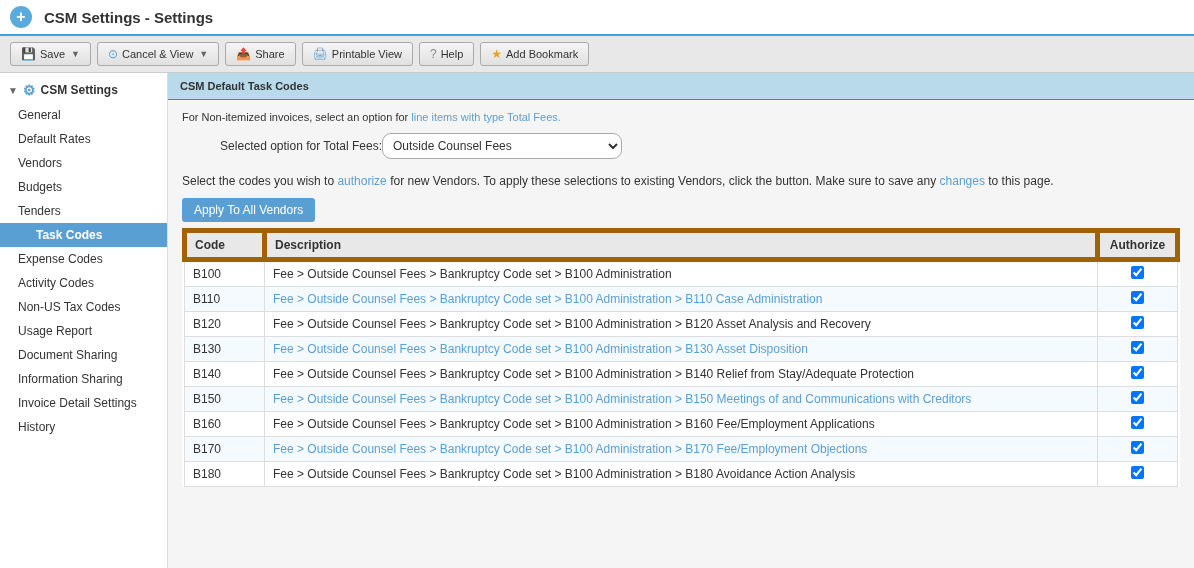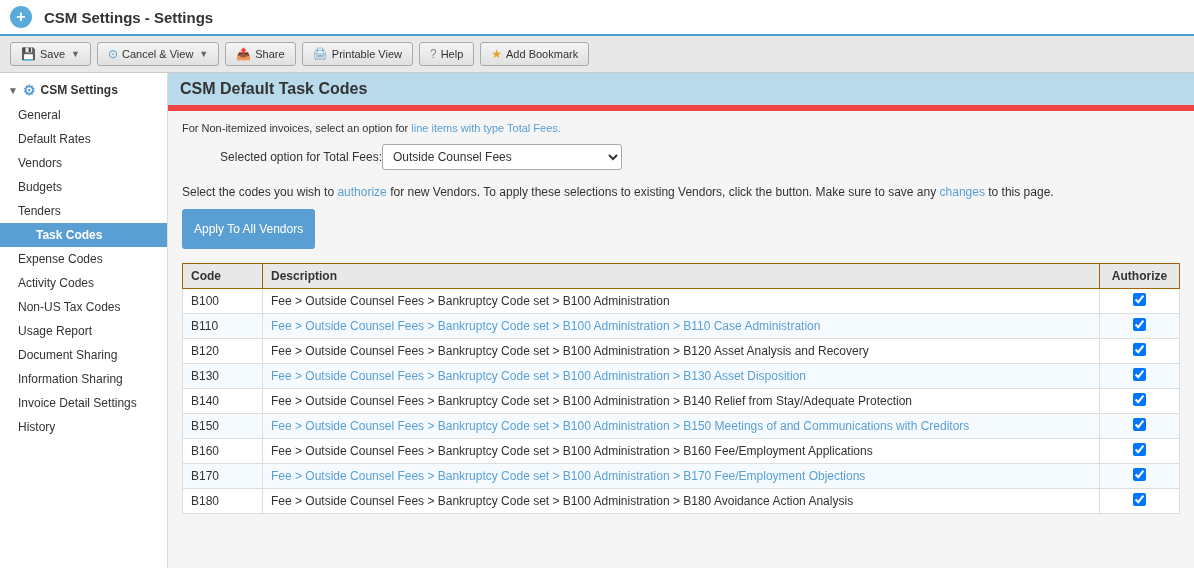--- a/index.html
+++ b/index.html
@@ -107,23 +107,23 @@
       overflow-y: auto;
       padding: 0;
       background: #f5f5f5;
     }
 
     
     .section-header {
       background: #b8daea;
       padding: 7px 12px;
       font-weight: bold;
-      font-size: 16px;
-      color: #333;
-      border-bottom: 6px solid #ef4444;
+      font-size: 11px;
+      color: #333;
+      border-bottom: 1px solid #ef4444;
     }
 
     .content-inner {
       padding: 10px 14px;
     }
 
     .description-text {
       font-size: 11px;
       color: #333;
       margin-bottom: 8px;
@@ -139,55 +139,55 @@
     .form-label {
       font-size: 12px;
       color: #333;
       text-align: right;
       min-width: 200px;
     }
     .form-select {
       width: 240px;
       padding: 4px 6px;
       border: 1px solid #aaa;
-      border-radius: 3px;
+      border-radius: 9px;
       font-size: 12px;
       background: #fff;
       color: #333;
     }
 
     .info-text {
       font-size: 12px;
       color: #333;
       margin-bottom: 8px;
       line-height: 1.4;
     }
     .info-text span.blue { color: #5a9fd4; }
 
     .apply-btn {
       background: #5a9fd4;
       color: #fff;
       border: none;
       border-radius: 3px;
-      padding: 13px 12px;
+      padding: 5px 12px;
       font-size: 12px;
       cursor: pointer;
-      margin-bottom: 14px;
+      margin-bottom: 6px;
     }
 
     
     .data-table {
       width: 100%;
       border-collapse: collapse;
       font-size: 12px;
       background: #fff;
     }
     .data-table th {
       background: #e8e8e8;
-      border: 1px solid #a16207;
+      border: 5px solid #a16207;
       padding: 5px 8px;
       text-align: left;
       font-weight: bold;
       color: #333;
     }
     .data-table th.authorize-col { text-align: center; }
     .data-table td {
       border: 1px solid #ddd;
       padding: 4px 8px;
       vertical-align: middle;

